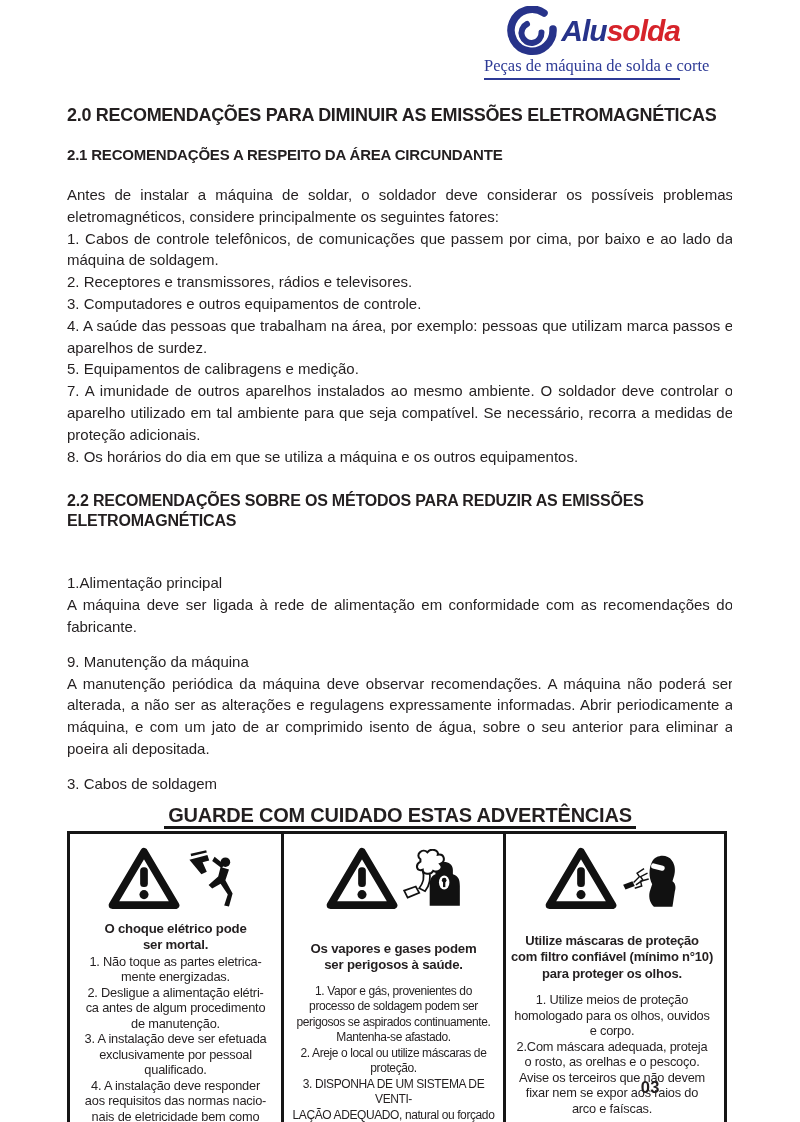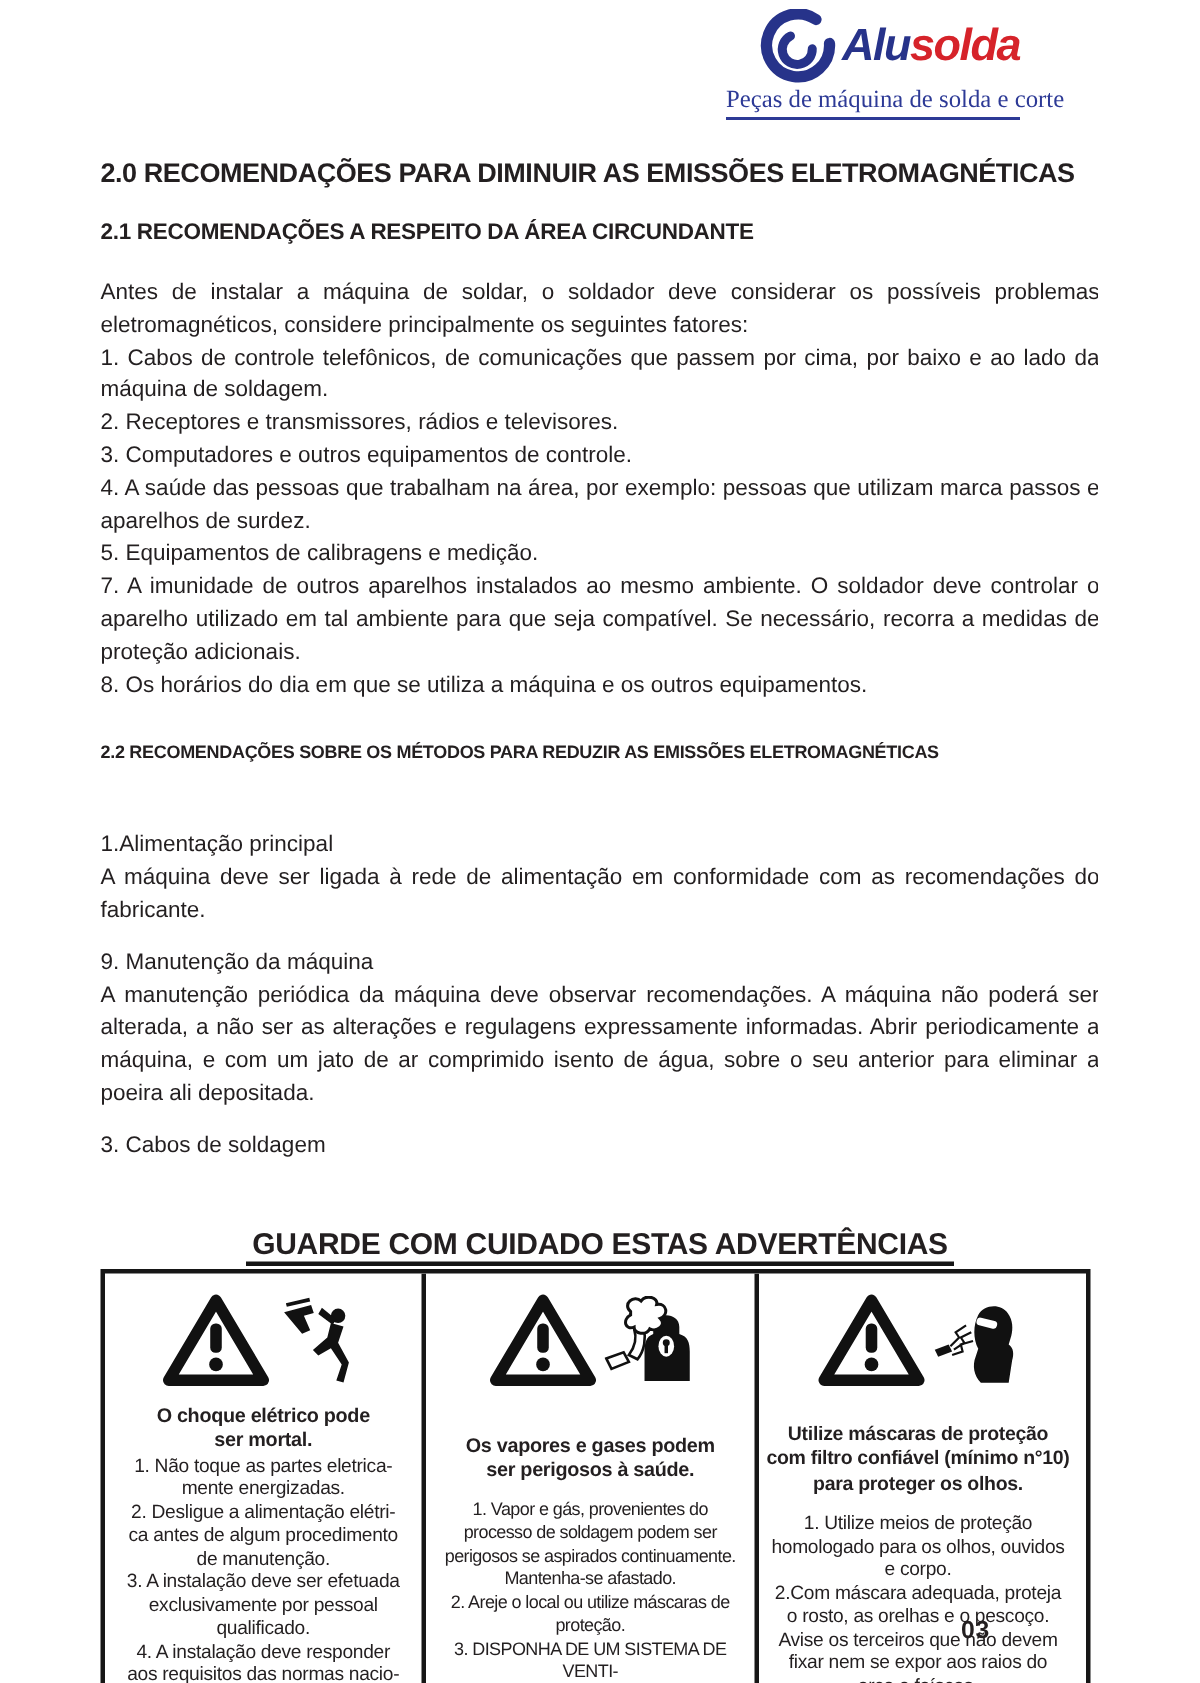--- a/index.html
+++ b/index.html
@@ -15,27 +15,27 @@
   .brand .alu { color:#27338a; }
   .brand .solda { color:#d6232a; }
   .tagline { font-family:"Liberation Serif","DejaVu Serif",serif; font-size:16.5px; line-height:18px; color:#2d3a96; text-align:center; white-space:nowrap; padding-bottom:3px; border-bottom:2px solid #2d3a96; margin-top:1px; }
 
   
   .main { position:absolute; left:67px; top:0; width:666px; font-size:15px; line-height:21.8px; text-align:justify; }
   .h-main { margin-top:104px; font-size:18px; line-height:22px; font-weight:700; letter-spacing:-0.3px; text-align:left; }
   .h-sub  { margin-top:19px; font-size:15px; line-height:20px; font-weight:700; letter-spacing:-0.2px; text-align:left; }
   .intro  { margin-top:19px; }
   .item   { margin:0; }
-  .h-sub2 { margin-top:24px; font-size:12px; line-height:20px; font-weight:700; letter-spacing:-0.2px; text-align:left; }
+  .h-sub2 { margin-top:24px; font-size:16px; line-height:20px; font-weight:700; letter-spacing:-0.2px; text-align:left; }
   .method { margin-top:13px; }
   .method.first { margin-top:41px; }
   .method p { margin:0; }
 
   
-  .banner { margin-top:44px; text-align:center; }
+  .banner { margin-top:9px; text-align:center; }
   .banner span { display:inline-block; font-size:20px; line-height:22px; font-weight:700; letter-spacing:-0.2px; border-bottom:3px solid #161616; padding:0 4px 0 4px; }
   .wtable { margin-top:2px; width:660px; height:306px; border:3px solid #161616; display:flex; overflow:hidden; background:#fff; }
   .wcell { overflow:hidden; padding:0 3px; }
   .wcell + .wcell { border-left:3px solid #161616; }
   .wcell.c1 { width:211px; }
   .wcell.c2 { width:222px; }
   .wcell.c3 { width:215px; }
   .icons { display:flex; justify-content:center; align-items:center; gap:5px; height:72px; margin-top:9px; }
   .tri { width:72px; height:63px; }
   .picto { width:58px; height:60px; }

